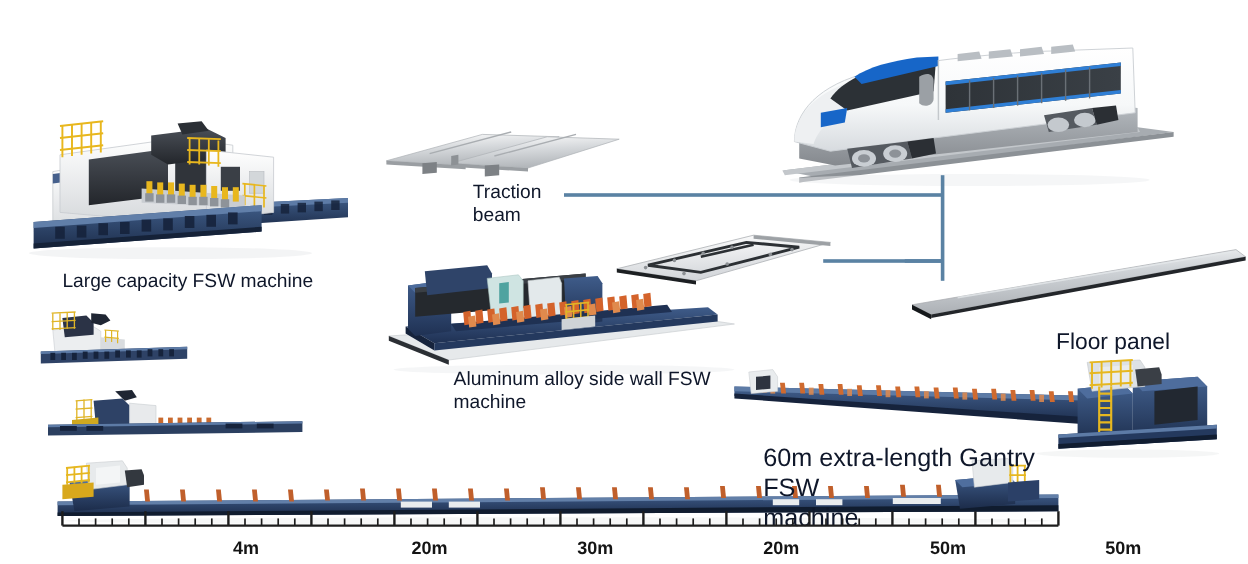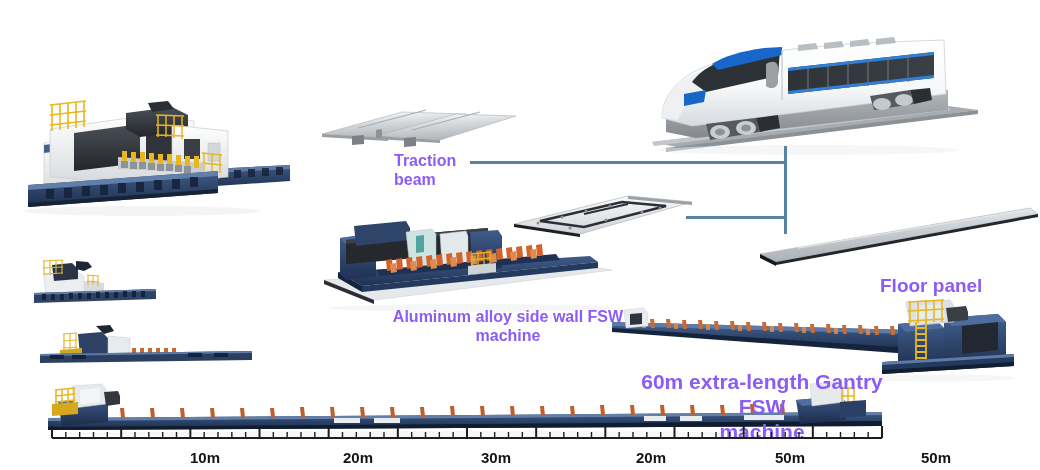--- a/index.html
+++ b/index.html
@@ -1,20 +1,20 @@
 <!DOCTYPE html>
 <html><head>
 <meta charset="utf-8">
 <style>
   html,body{margin:0;padding:0;background:#ffffff;}
   body{width:1040px;height:470px;position:relative;overflow:hidden;
        font-family:"Liberation Sans","DejaVu Sans",sans-serif;}
   #stage{position:absolute;left:0;top:0;width:1040px;height:470px;background:#fff;}
-  .lbl{position:absolute;font-weight:bold;color:#8b5cf6;line-height:1.18;white-space:pre-line;}
-  .ctr{text-align:center;}
+  .lbl{position:absolute;font-weight:normal;color:#0f172a;line-height:1.18;white-space:pre-line;}
+  .ctr{text-align:left;}
   .leader{position:absolute;background:#5a82a3;}
   .ruler-num{position:absolute;font-weight:bold;color:#141414;font-size:15px;text-align:center;}
   svg{display:block;overflow:visible;}
   .art{position:absolute;}
 </style>
 </head>
 <body>
 
 <div id="stage">
 
@@ -533,20 +533,21 @@
       </g>
       <ellipse cx="420" cy="52" rx="410" ry="3" fill="#eef0f1" opacity=".55"></ellipse>
     </svg>
   </div>
 
   <div class="leader" style="left:470px;top:161px;width:316px;height:3px;"></div>
   <div class="leader" style="left:686px;top:216px;width:100px;height:3px;"></div>
   <div class="leader" style="left:754px;top:216px;width:32px;height:3px;"></div>
   <div class="leader" style="left:784px;top:146px;width:3px;height:88px;"></div>
 
+  <div class="lbl" style="left:52px;top:226px;font-size:16px;">Large capacity FSW machine</div>
 
   <div class="lbl" style="left:394px;top:152px;font-size:16px;">Traction
 beam</div>
 
 
   <div class="lbl ctr" style="left:378px;top:308px;width:260px;font-size:16px;">Aluminum alloy side wall FSW
 machine</div>
 
   <div class="lbl" style="left:880px;top:275px;font-size:19px;text-align:right;">Floor panel</div>
 
@@ -613,20 +614,20 @@
         <line x1="799" x2="799" y1="14" y2="8" stroke="#1d1d1d" stroke-width="1.4"></line>
         <line x1="812.8333333333334" x2="812.8333333333334" y1="14" y2="2" stroke="#1d1d1d" stroke-width="2"></line>
         <line x1="826.6666666666666" x2="826.6666666666666" y1="14" y2="8" stroke="#1d1d1d" stroke-width="1.4"></line>
         <line x1="840.5" x2="840.5" y1="14" y2="8" stroke="#1d1d1d" stroke-width="1.4"></line>
         <line x1="854.3333333333334" x2="854.3333333333334" y1="14" y2="8" stroke="#1d1d1d" stroke-width="1.4"></line>
         <line x1="868.1666666666666" x2="868.1666666666666" y1="14" y2="8" stroke="#1d1d1d" stroke-width="1.4"></line>
         <line x1="882" x2="882" y1="14" y2="2" stroke="#1d1d1d" stroke-width="2"></line>
       </svg>
   </div>
 
-  <div class="ruler-num" style="left:175px;top:449px;width:60px;">10m</div>
+  <div class="ruler-num" style="left:175px;top:449px;width:60px;">4m</div>
   <div class="ruler-num" style="left:328px;top:449px;width:60px;">20m</div>
   <div class="ruler-num" style="left:466px;top:449px;width:60px;">30m</div>
   <div class="ruler-num" style="left:621px;top:449px;width:60px;">20m</div>
   <div class="ruler-num" style="left:760px;top:449px;width:60px;">50m</div>
   <div class="ruler-num" style="left:906px;top:449px;width:60px;">50m</div>
 
 </div>
 
 </body></html>

